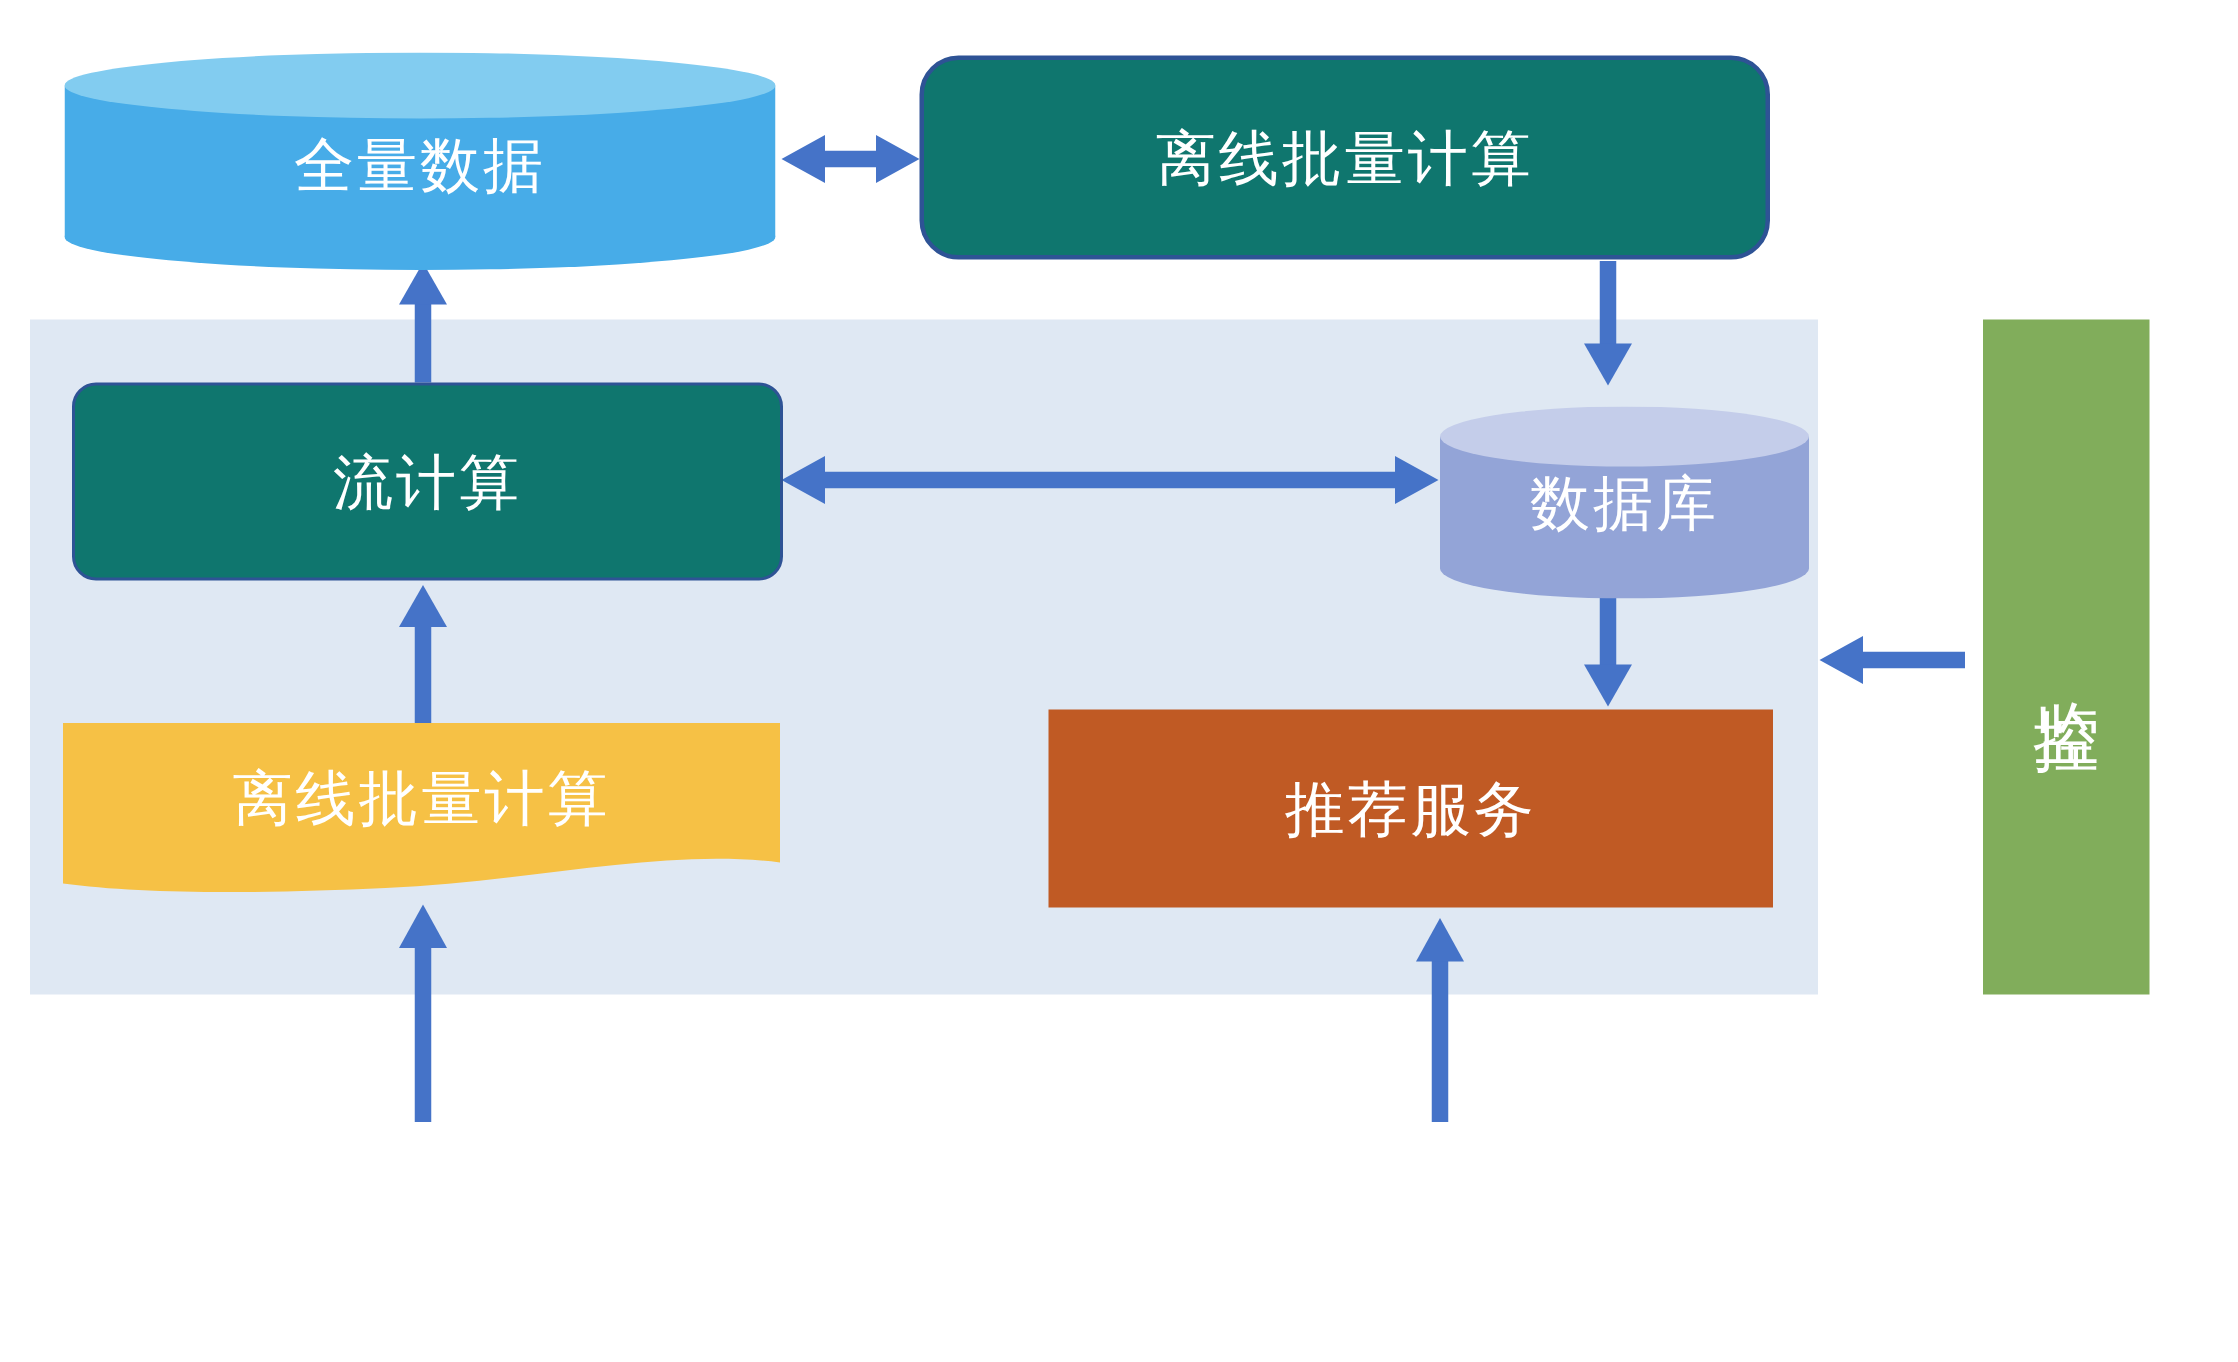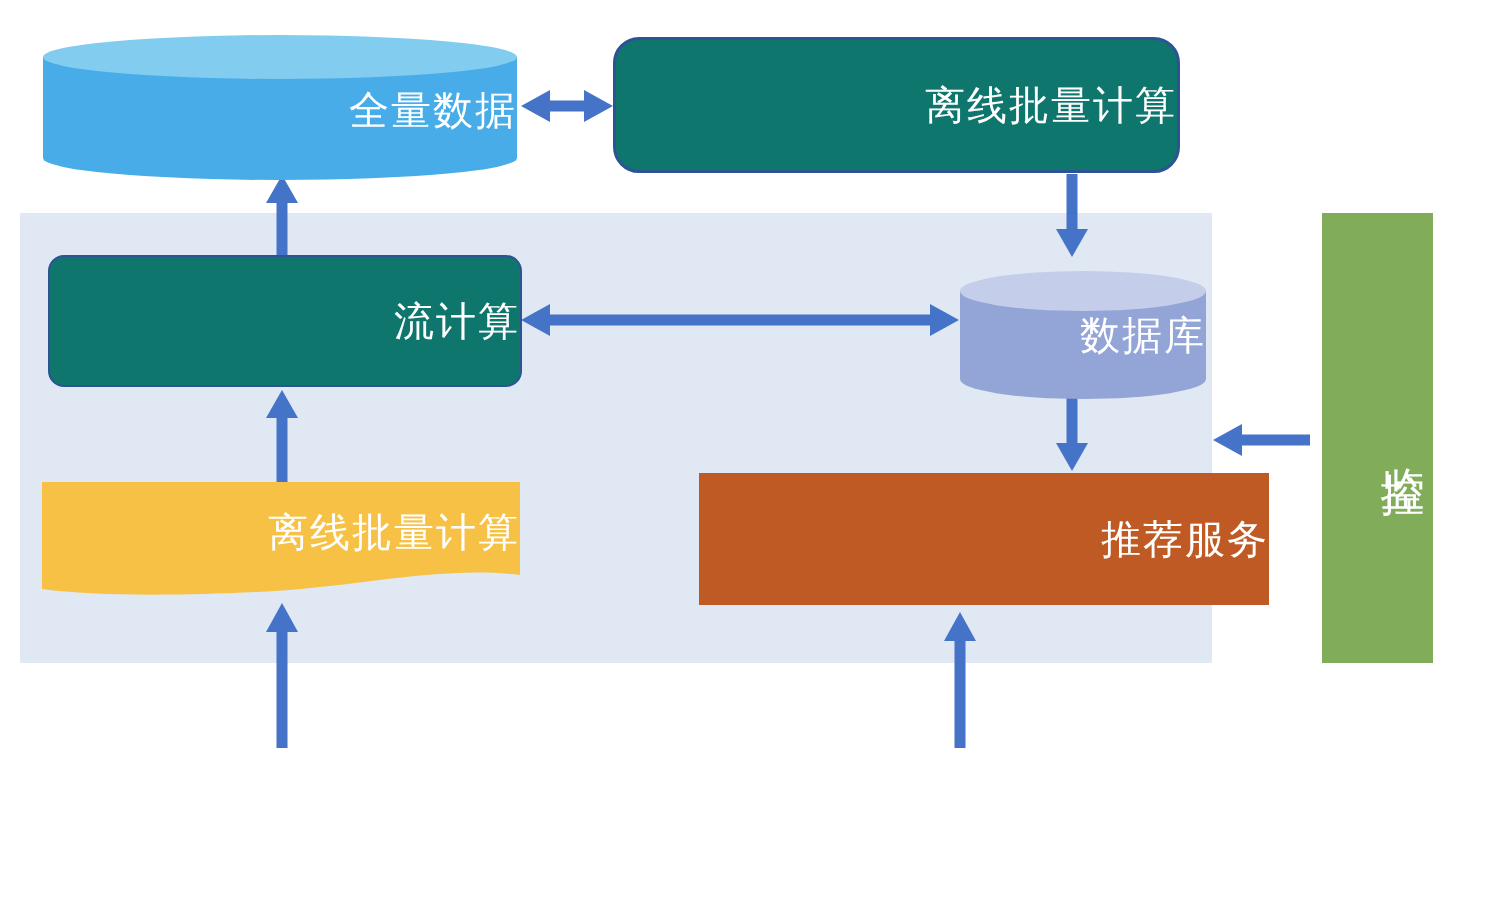--- a/index.html
+++ b/index.html
@@ -24,21 +24,22 @@
   .overlay {
     position: absolute;
     left: 0; top: 0;
     width: 1492px; height: 908px;
     pointer-events: none;
   }
   .node {
     position: absolute;
     display: flex;
     align-items: center;
-    justify-content: flex-end;
+    justify-content: center;
+    font-family: Liberation Serif, serif;
   }
   .node .shape {
     position: absolute;
     left: 0; top: 0;
     width: 100%; height: 100%;
   }
   .label {
     position: relative;
     z-index: 2;
     color: #FFFFFF;
@@ -54,21 +55,21 @@
     border-radius: 26px;
     box-sizing: border-box;
   }
   .orange-rect { background: #C05A24; }
   .green-rect  { background: #81AD5B; }
   .node-offline-batch   { left: 613px; top: 37px;  width: 567px; height: 136px; }
   .node-stream-compute  { left: 48px;  top: 255px; width: 474px; height: 132px; border-width: 2.5px; border-radius: 16px; }
   .node-full-data       { left: 43px;  top: 35px;  width: 474px; height: 146px; }
   .node-database        { left: 960px; top: 271px; width: 246px; height: 128px; }
   .node-realtime-queue  { left: 42px;  top: 482px; width: 478px; height: 115px; }
-  .node-recommend       { left: 699px; top: 473px; width: 570px; height: 132px; }
+  .node-recommend       { left: 699px; top: 473px; width: 483px; height: 132px; }
   .node-frontend        { left: 38px;  top: 747px; width: 1144px; height: 133px; }
   .node-monitoring      { left: 1322px; top: 213px; width: 111px; height: 450px; }
   .node-monitoring .label {
     writing-mode: vertical-rl;
     text-orientation: upright;
     font-size: 44px;
     letter-spacing: 6px;
   }
   .node-realtime-queue .label { padding-bottom: 14px; }
   .node-full-data .label { padding-top: 4px; }

